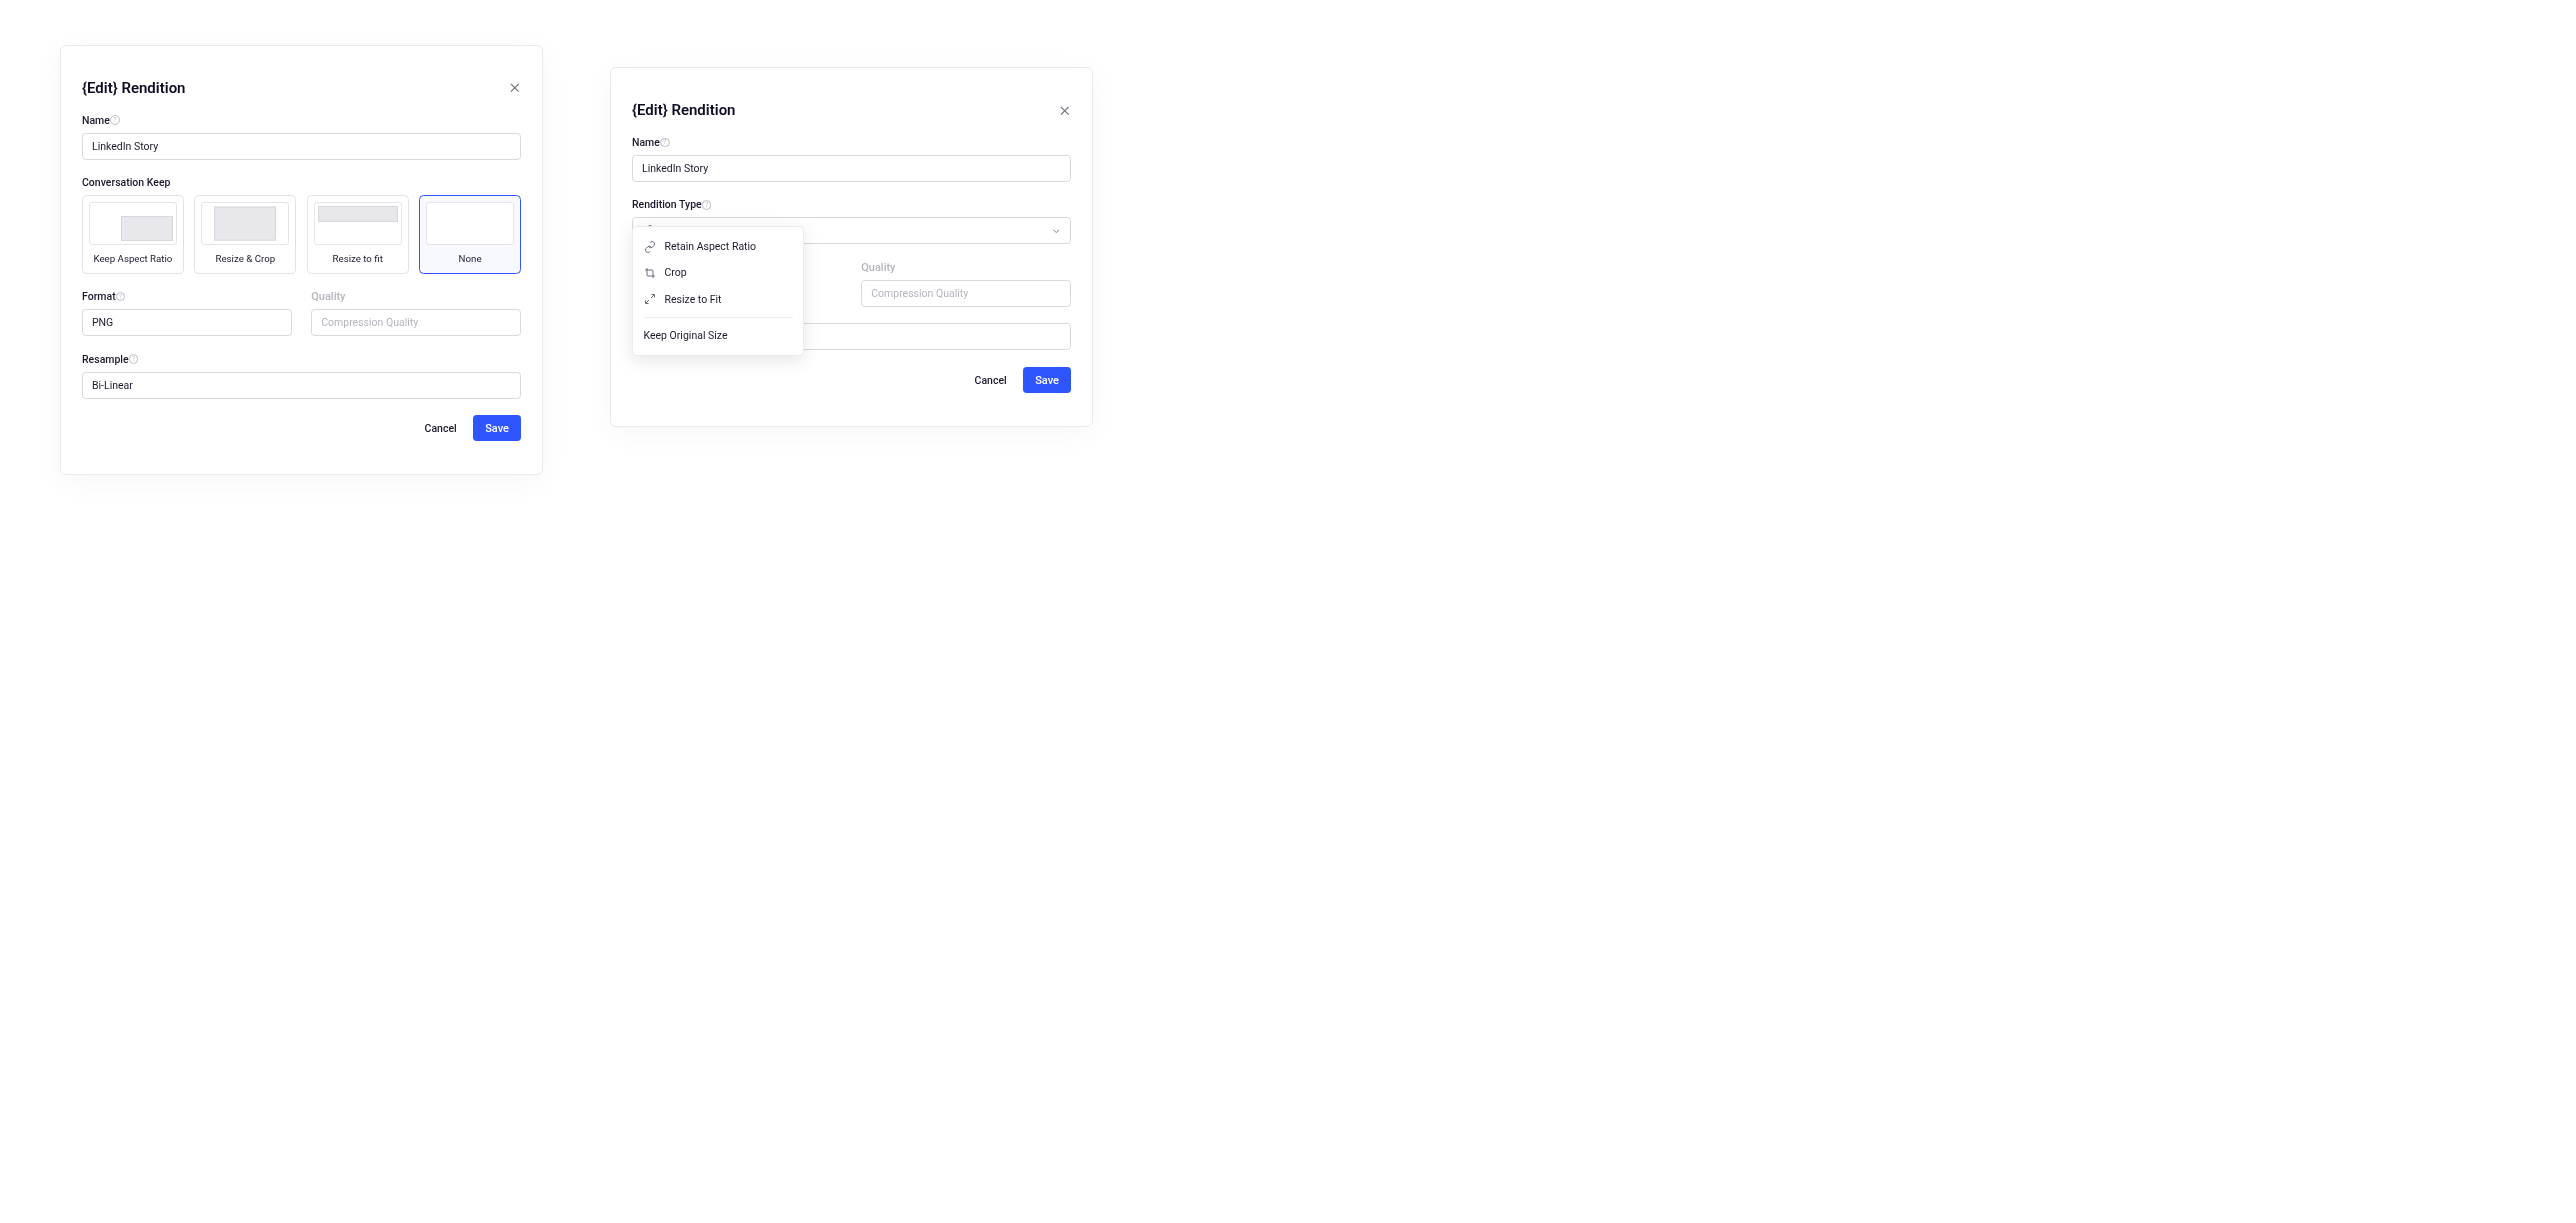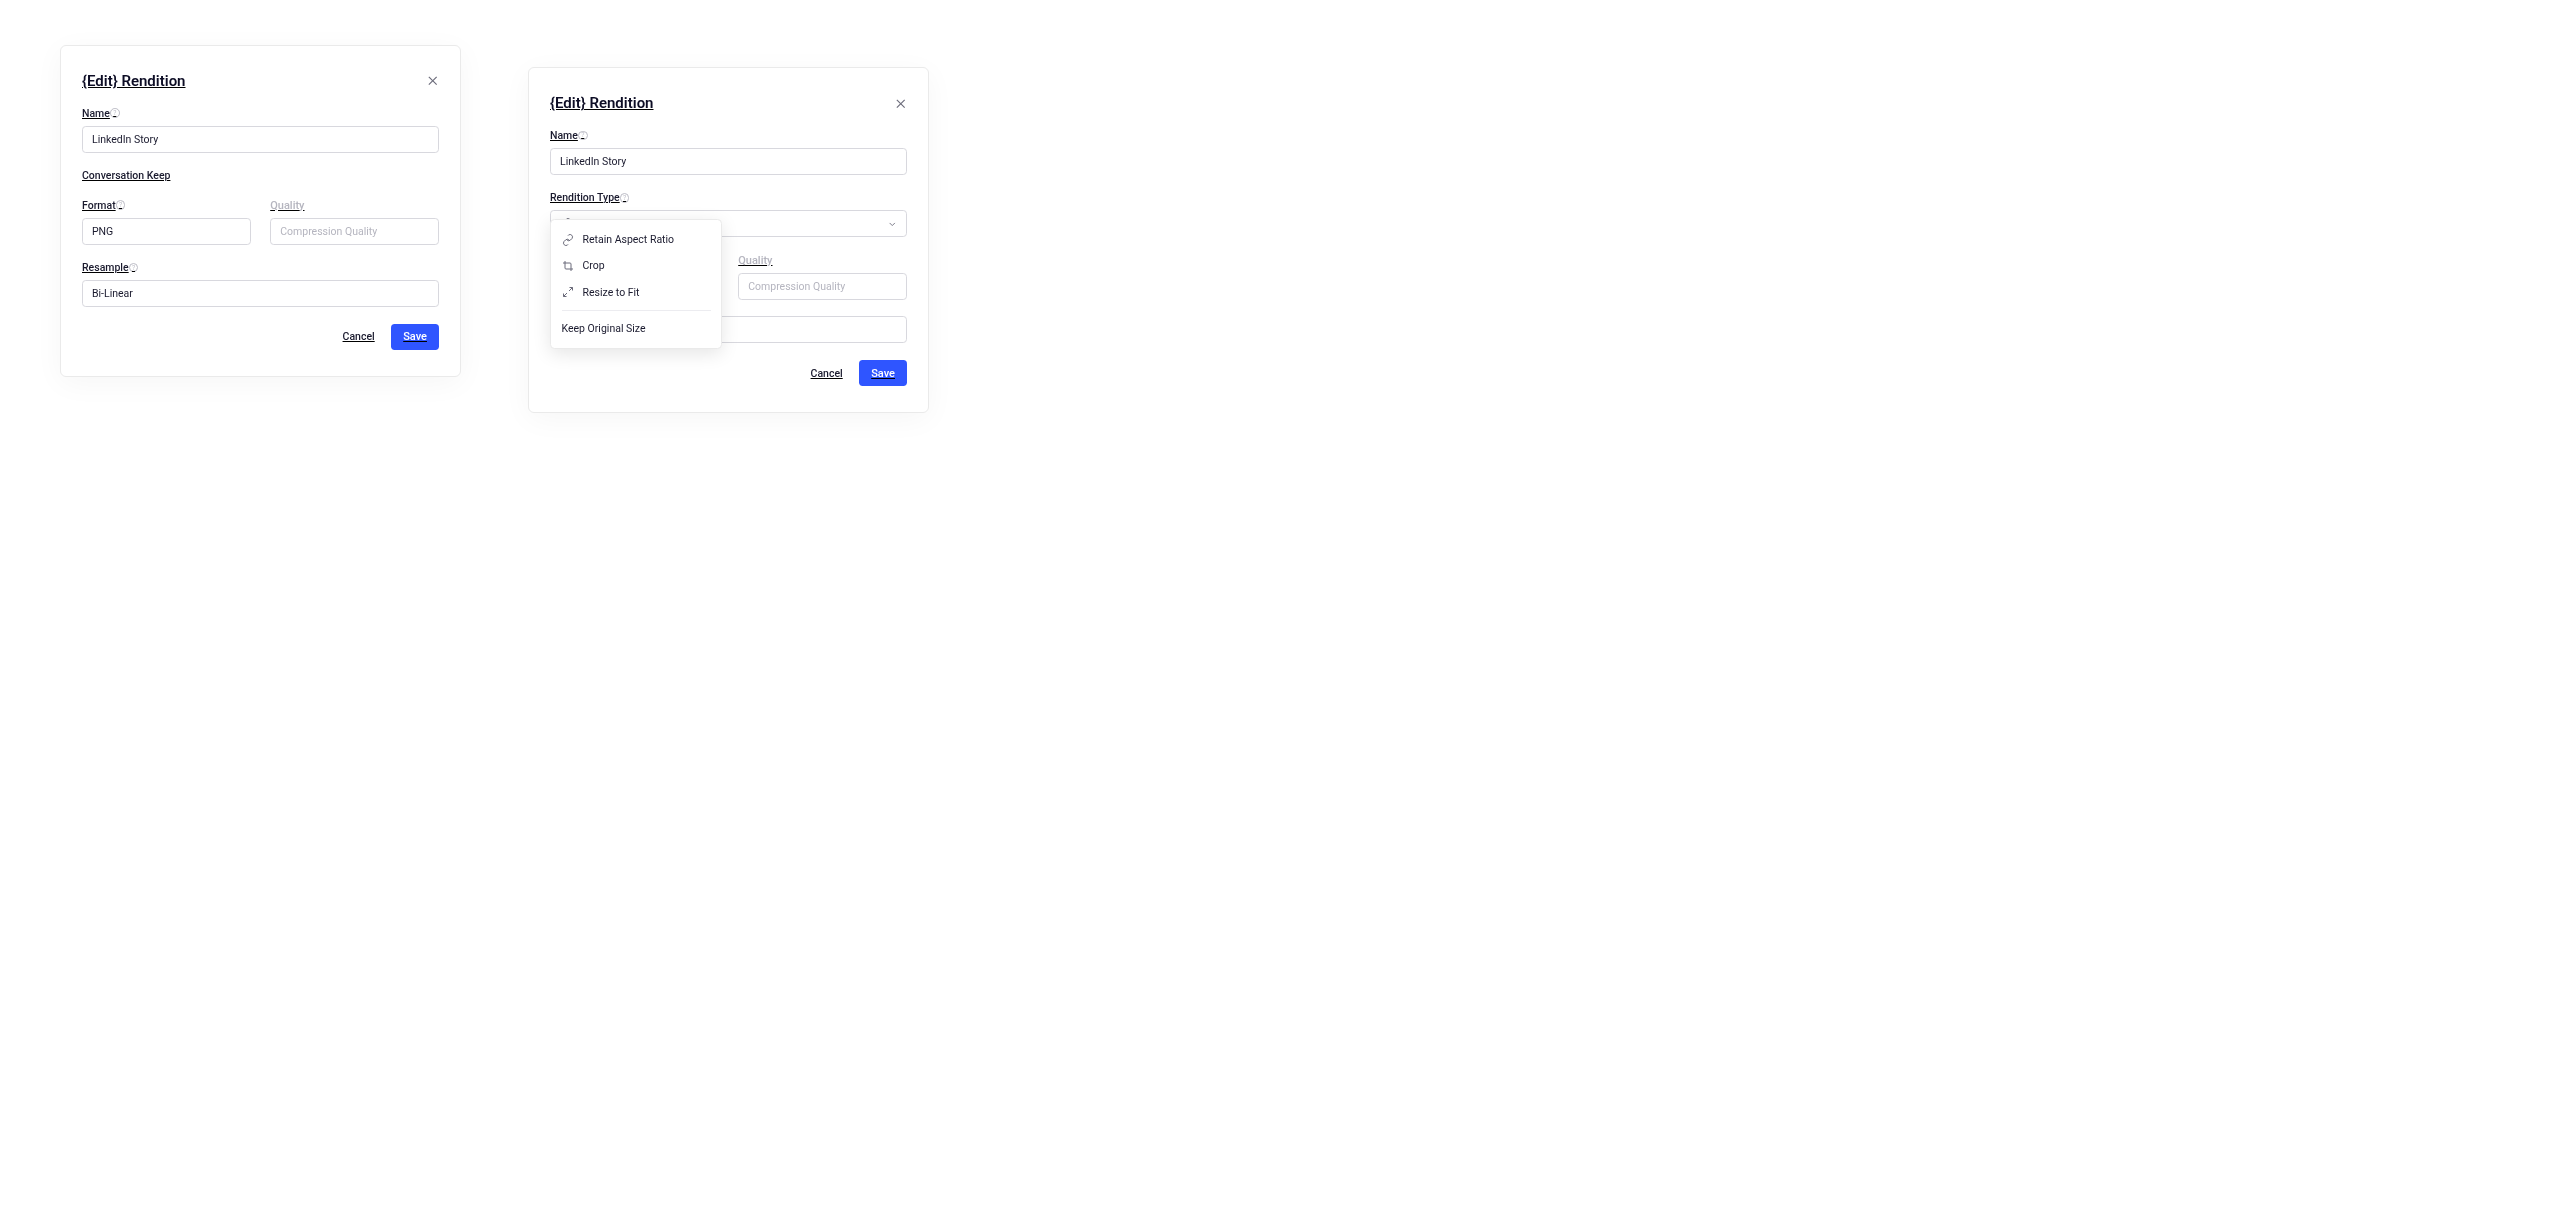--- a/index.html
+++ b/index.html
@@ -13,23 +13,22 @@
       padding: 45px 60px;
       display: flex;
       gap: 67px;
       align-items: flex-start;
     }
     .dialog {
       background: #ffffff;
       border: 0.7px solid #eaeaea;
       border-radius: 6px;
       box-shadow: 0 6px 30px rgba(0,0,0,0.04);
-      width: 401px;
-      padding: 26px 21px;
-      text-decoration: underline;
+      width: 483px;
+      padding: 33px 21px;
     }
     .dialog-header {
       display: flex;
       justify-content: space-between;
       align-items: center;
       margin-bottom: 16.5px;
     }
     .dialog-title {
       font-size: 15px;
       font-weight: 600;
@@ -213,20 +212,44 @@
       <span class="field-label">Name</span>
       <span class="help-icon">?</span>
     </div>
     <input class="text-input" type="text" value="LinkedIn Story" style="">
   </div>
 
   <div class="section">
     <div class="field-label-row">
       <span class="field-label">Conversation Keep</span>
     </div>
+    <div class="tiles">
+      <div class="tile">
+        <div class="tile-thumb">
+          <div class="tile-thumb-inner" style="right:3px; bottom:3px; width:60%; height:60%;"></div>
+        </div>
+        <div class="tile-label">Keep Aspect Ratio</div>
+      </div>
+      <div class="tile">
+        <div class="tile-thumb">
+          <div class="tile-thumb-inner" style="left:50%; top:50%; transform:translate(-50%,-50%); width:72%; height:85%;"></div>
+        </div>
+        <div class="tile-label">Resize &amp; Crop</div>
+      </div>
+      <div class="tile">
+        <div class="tile-thumb">
+          <div class="tile-thumb-inner" style="left:3px; right:3px; top:3px; height:40%;"></div>
+        </div>
+        <div class="tile-label">Resize to fit</div>
+      </div>
+      <div class="tile selected">
+        <div class="tile-thumb"></div>
+        <div class="tile-label">None</div>
+      </div>
+    </div>
   </div>
 
   <div class="section two-col">
     <div>
       <div class="field-label-row">
         <span class="field-label">Format</span>
         <span class="help-icon">?</span>
       </div>
       <input class="text-input" type="text" value="PNG" style="">
     </div>

